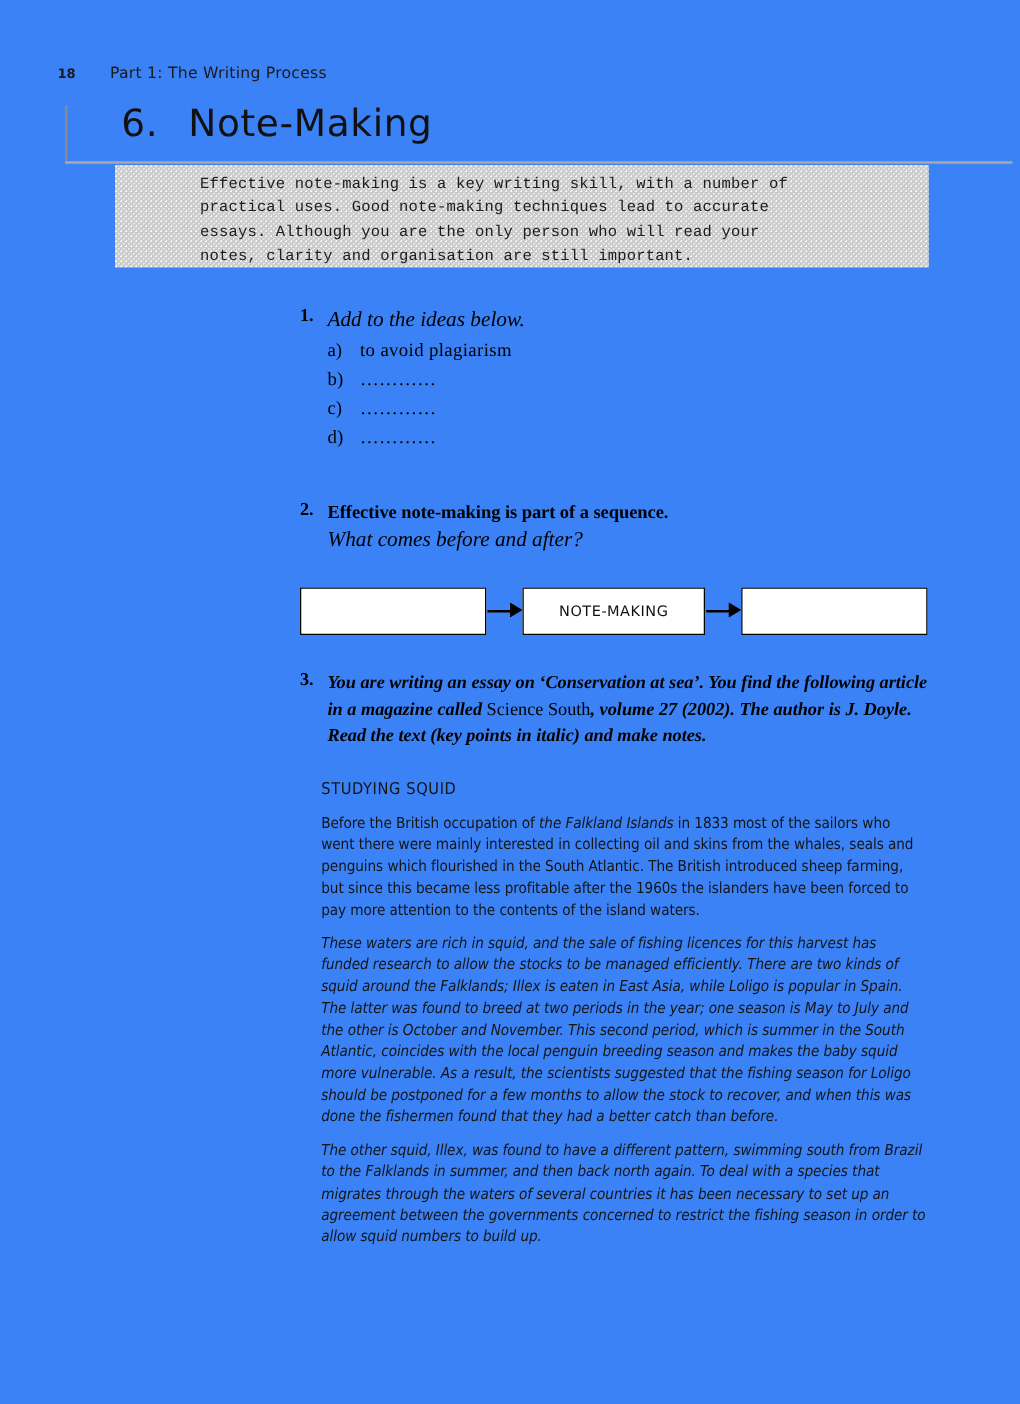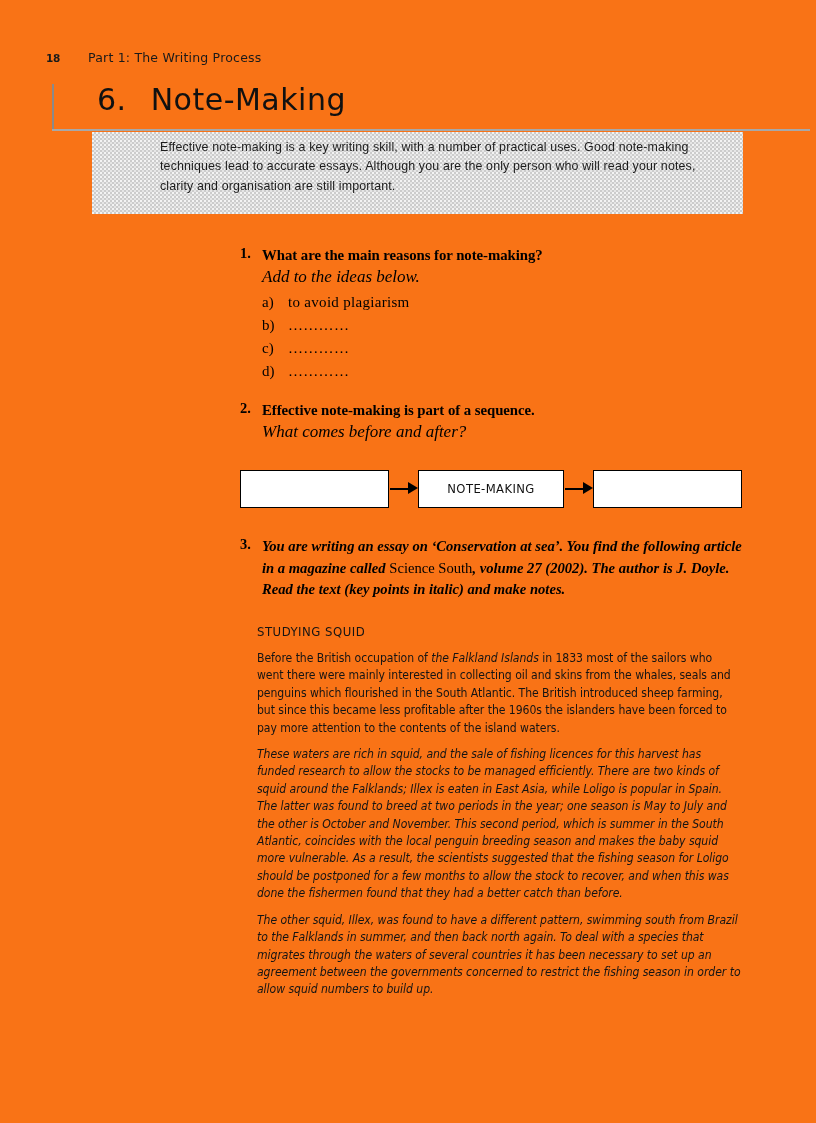--- a/index.html
+++ b/index.html
@@ -4,21 +4,21 @@
 <style>
   html, body {
     margin: 0;
     padding: 0;
     background: #ffffff;
   }
   .page {
     position: relative;
     width: 816px;
     height: 1123px;
-    background: #f97316;
+    background: #3b82f6;
     overflow: hidden;
     font-family: "Liberation Serif", serif;
     color: #000000;
   }
 
   
   .running-head {
     position: absolute;
     left: 46px;
     top: 50px;
@@ -84,22 +84,22 @@
     background: #cccccc;
     background-image:
       radial-gradient(circle at 1px 1px, rgba(255,255,255,0.85) 0.7px, rgba(0,0,0,0) 0.8px),
       radial-gradient(circle at 3px 3px, rgba(255,255,255,0.55) 0.7px, rgba(0,0,0,0) 0.8px);
     background-size: 4px 4px, 4px 4px;
   }
   .intro-text {
     position: absolute;
     left: 160px;
     top: 138px;
-    width: 539px;
-    font-family: Liberation Sans, sans-serif;
+    width: 472px;
+    font-family: Liberation Mono, monospace;
     font-size: 12.4px;
     line-height: 19.4px;
     letter-spacing: 0.15px;
     color: #1c1c1c;
   }
 
   
   .ex {
     position: absolute;
     font-family: "Liberation Serif", serif;
@@ -253,21 +253,20 @@
   <div class="chapter-title">
     <span class="num">6.</span><span>Note-Making</span>
   </div>
 
   <div class="intro-box"></div>
   <div class="intro-text">Effective note-making is a key writing skill, with a number of practical uses. Good note-making techniques lead to accurate essays. Although you are the only person who will read your notes, clarity and organisation are still important.</div>
 
   <div class="ex" style="left:240px; top:245px; width:500px;">
     <span class="ex-num">1.</span>
     <div class="ex-body">
-      <div class="q-lead">What are the main reasons for note-making?</div>
       <div class="q-sub">Add to the ideas below.</div>
       <ul class="opt-list">
         <li>
           <span class="lbl">a)</span>
           <span class="val">to avoid plagiarism</span>
         </li>
         <li>
           <span class="lbl">b)</span>
           <span class="val dots">…………</span>
         </li>

